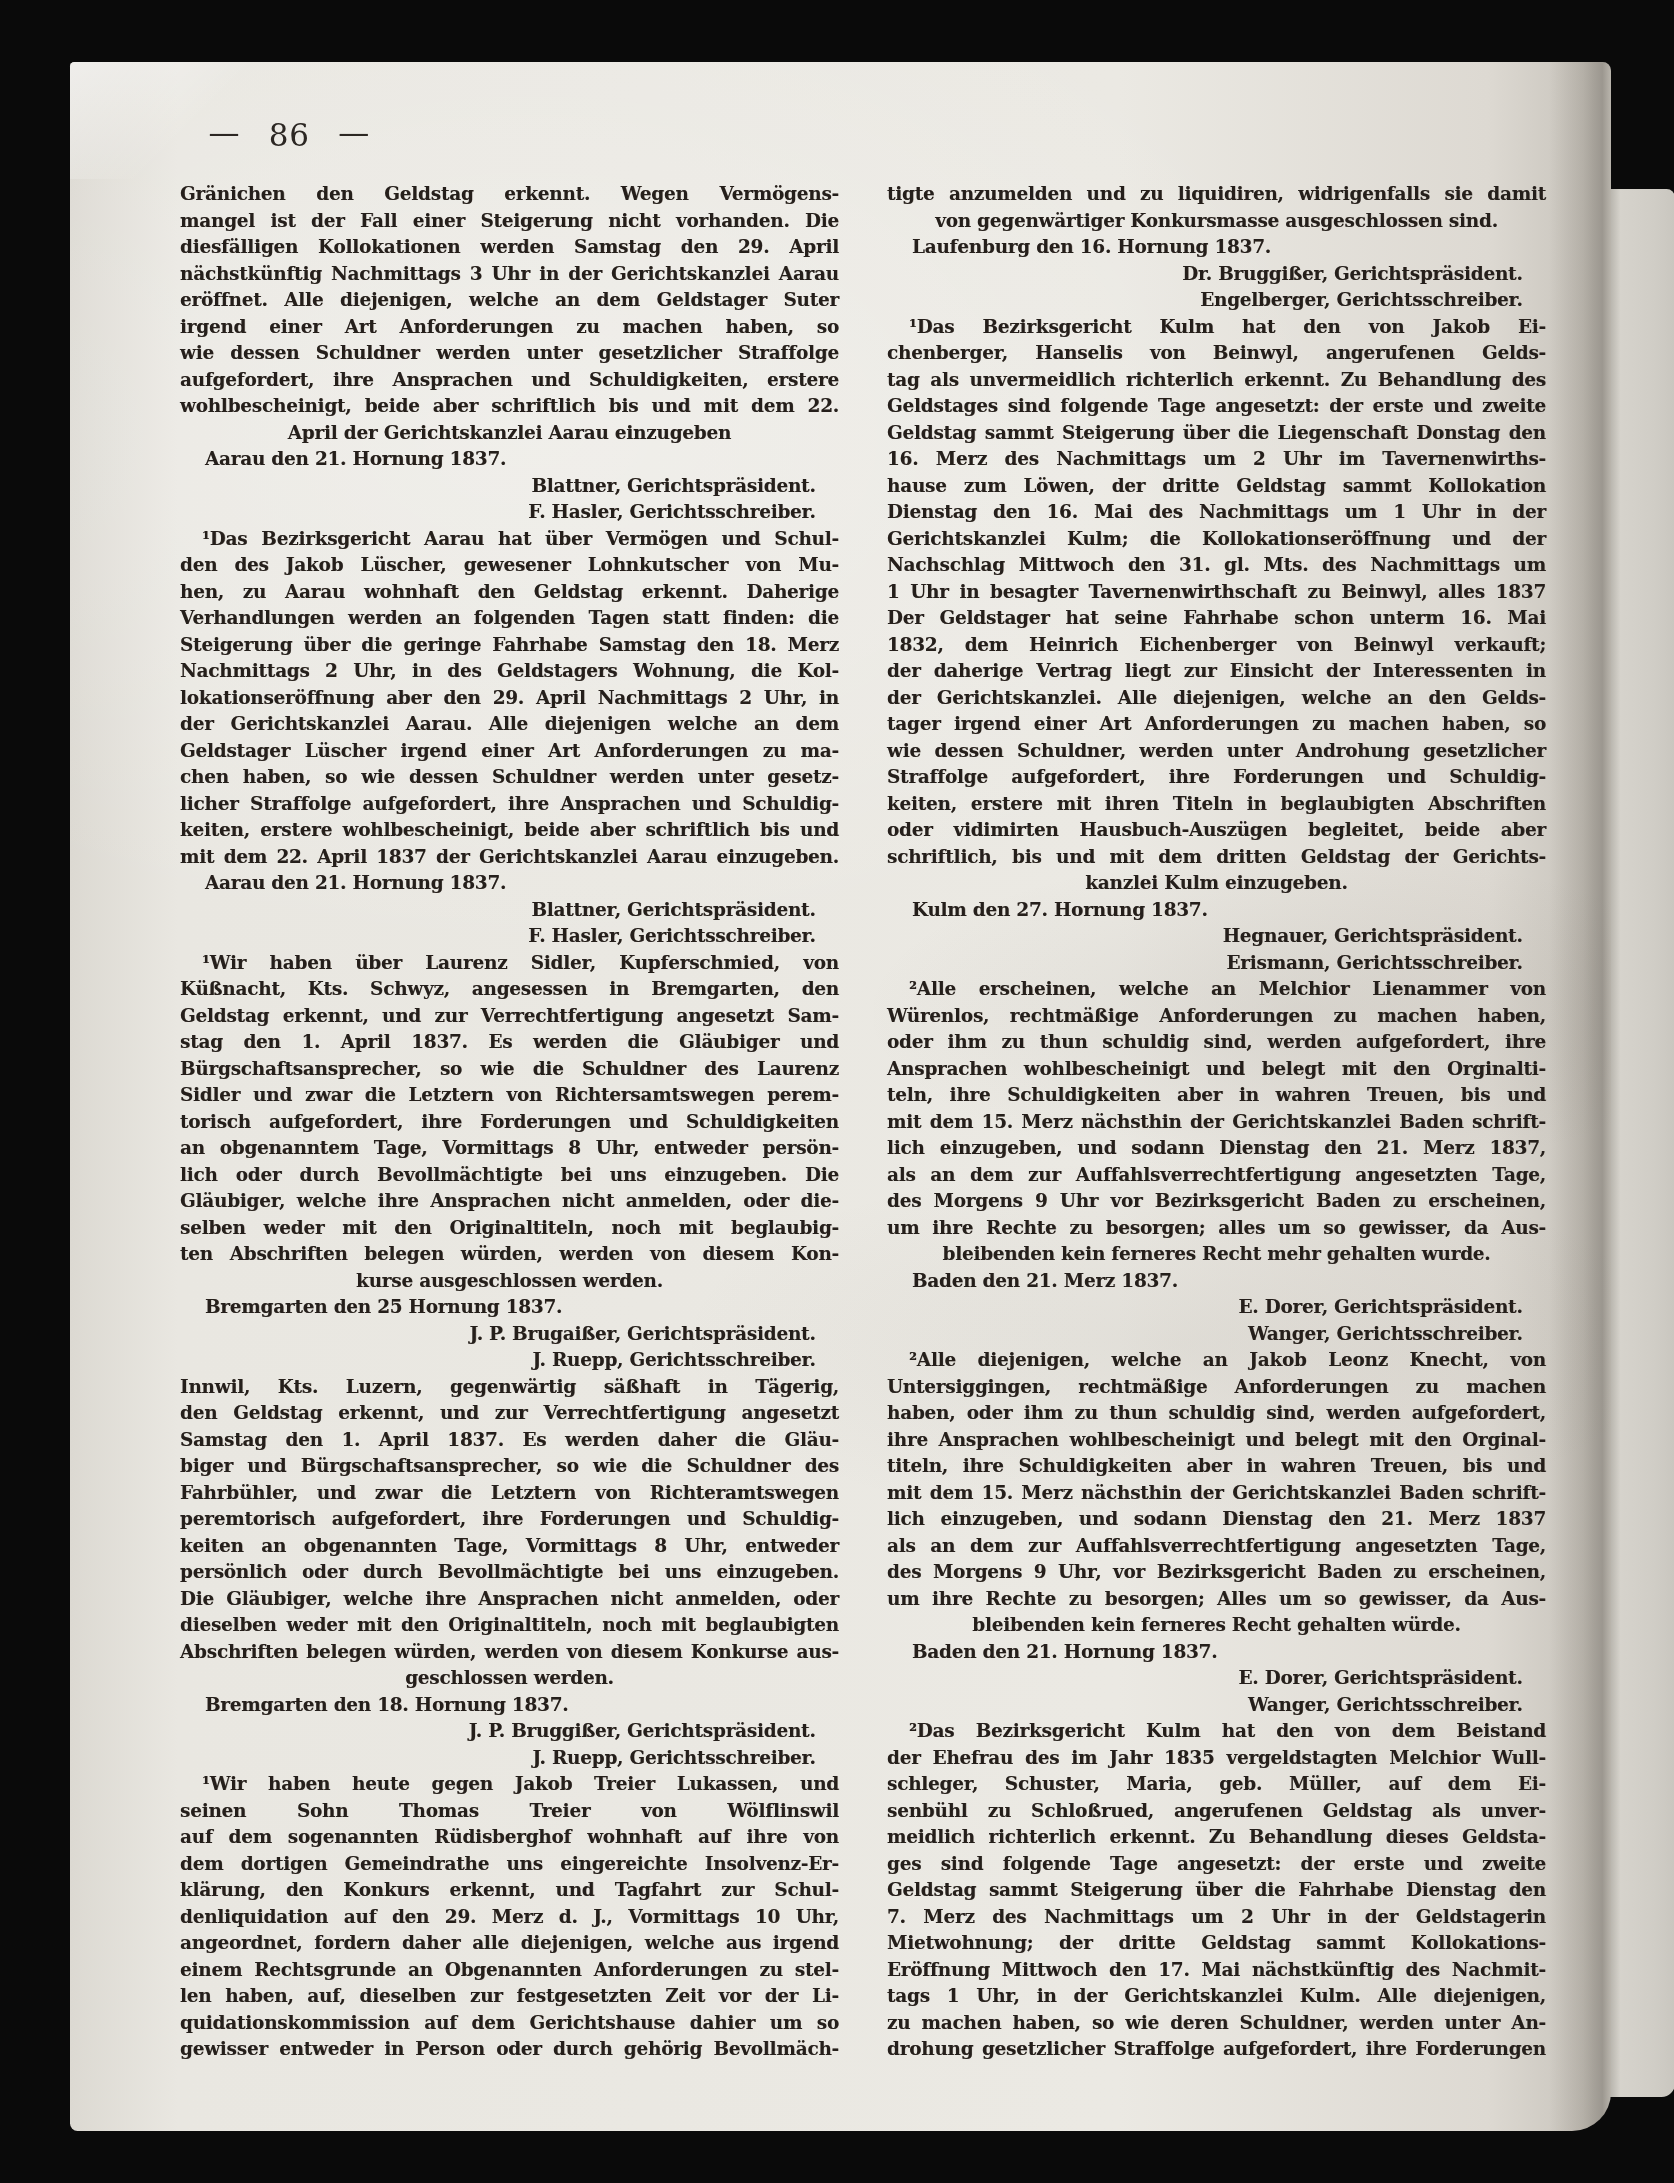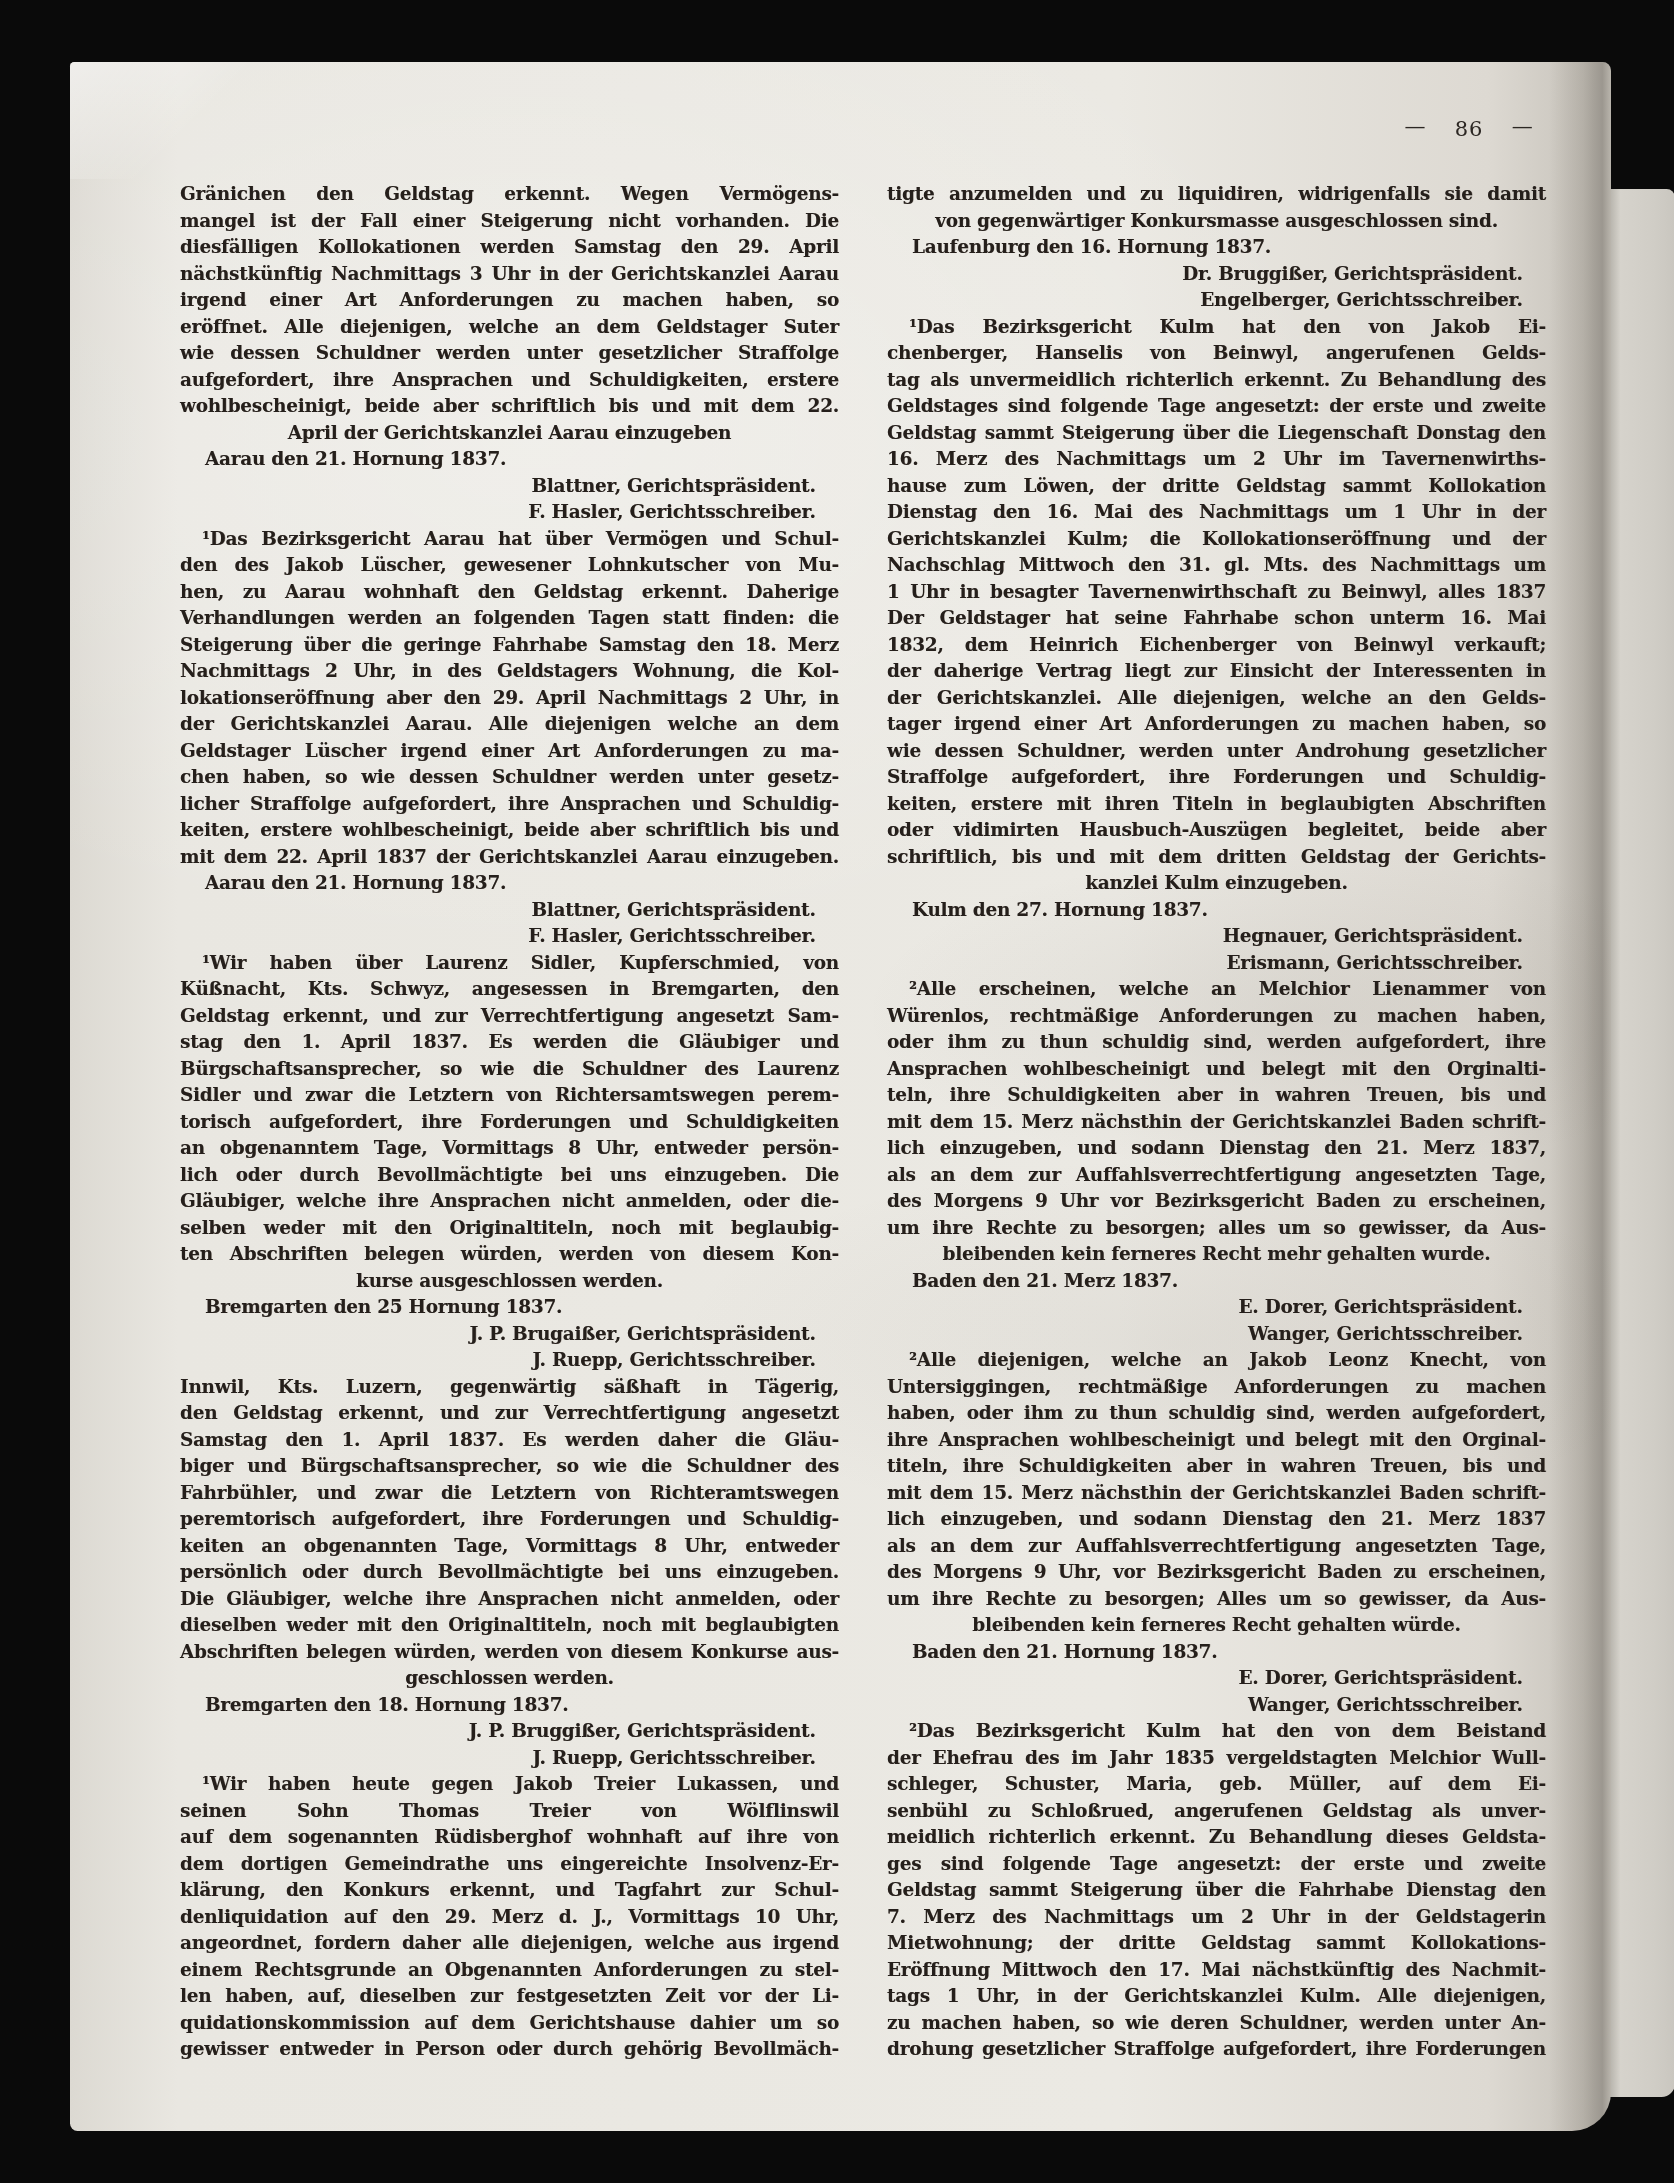--- a/index.html
+++ b/index.html
@@ -39,22 +39,22 @@
     position:absolute;
     left:1605px;top:189px;
     width:70px;height:1908px;
     background:linear-gradient(90deg,#a8a59d,#d6d3cc 22%,#d0cdc6 70%,#c9c6bf);
     border-radius:1.7px 8.4px 13.4px 0;
     z-index:1;
   }
   
   .pagenum-row{
     position:absolute;left:180px;top:117px;width:1382px;
-    text-align:right;
-    font-size:21px;font-weight:500;color:#2c2723;
+    text-align:left;
+    font-size:31px;font-weight:500;color:#2c2723;
     letter-spacing:0.8px;
     z-index:3;
   }
   .pagenum-row .dash{display:inline-block;margin:0 28.5px;transform:translateY(-3.3px);}
   
   .text-area{
     position:absolute;left:180px;top:181px;width:1382px;
     display:flex;gap:48px;
     z-index:3;
   }
@@ -88,22 +88,22 @@
 <div class="pagenum-row">
   <span class="dash">—</span><span>86</span><span class="dash">—</span>
 </div>
 
 <div class="text-area">
   <div class="column">
       <div class="line l-just">Gränichen den Geldstag erkennt. Wegen Vermögens-</div>
       <div class="line l-just">mangel ist der Fall einer Steigerung nicht vorhanden. Die</div>
       <div class="line l-just">diesfälligen Kollokationen werden Samstag den 29. April</div>
       <div class="line l-just">nächstkünftig Nachmittags 3 Uhr in der Gerichtskanzlei Aarau</div>
+      <div class="line l-just">eröffnet. Alle diejenigen, welche an dem Geldstager Suter</div>
       <div class="line l-just">irgend einer Art Anforderungen zu machen haben, so</div>
-      <div class="line l-just">eröffnet. Alle diejenigen, welche an dem Geldstager Suter</div>
       <div class="line l-just">wie dessen Schuldner werden unter gesetzlicher Straffolge</div>
       <div class="line l-just">aufgefordert, ihre Ansprachen und Schuldigkeiten, erstere</div>
       <div class="line l-just">wohlbescheinigt, beide aber schriftlich bis und mit dem 22.</div>
       <div class="line l-end">April der Gerichtskanzlei Aarau einzugeben</div>
       <div class="line l-date">Aarau den 21. Hornung 1837.</div>
       <div class="line l-sig">Blattner, Gerichtspräsident.</div>
       <div class="line l-sig">F. Hasler, Gerichtsschreiber.</div>
       <div class="line l-open">¹Das Bezirksgericht Aarau hat über Vermögen und Schul-</div>
       <div class="line l-just">den des Jakob Lüscher, gewesener Lohnkutscher von Mu-</div>
       <div class="line l-just">hen, zu Aarau wohnhaft den Geldstag erkennt. Daherige</div>

